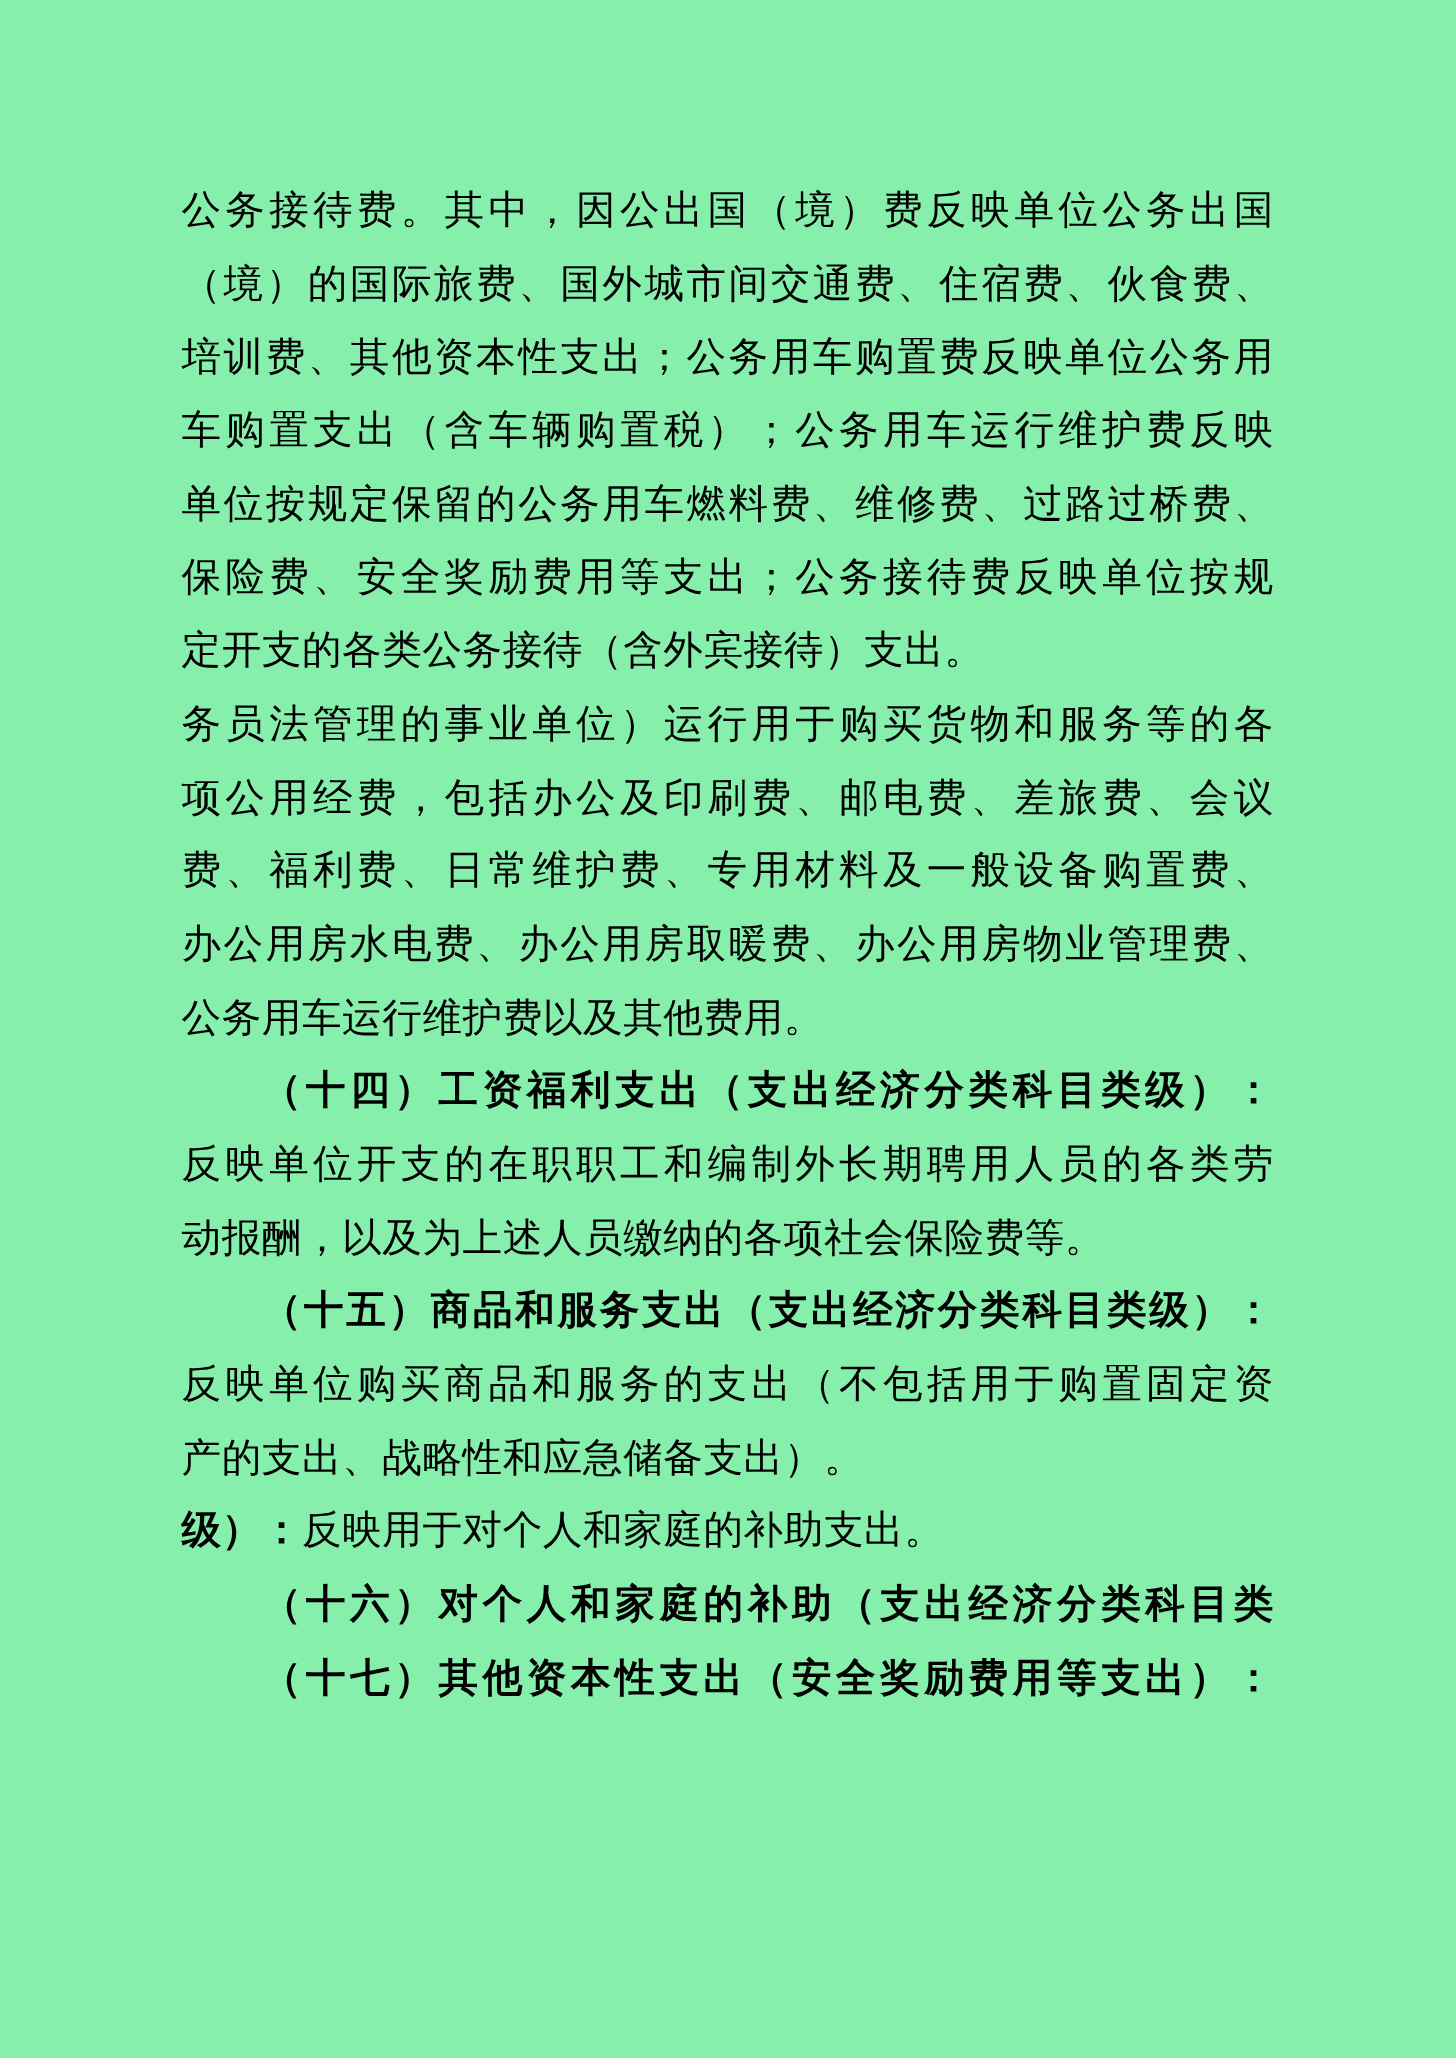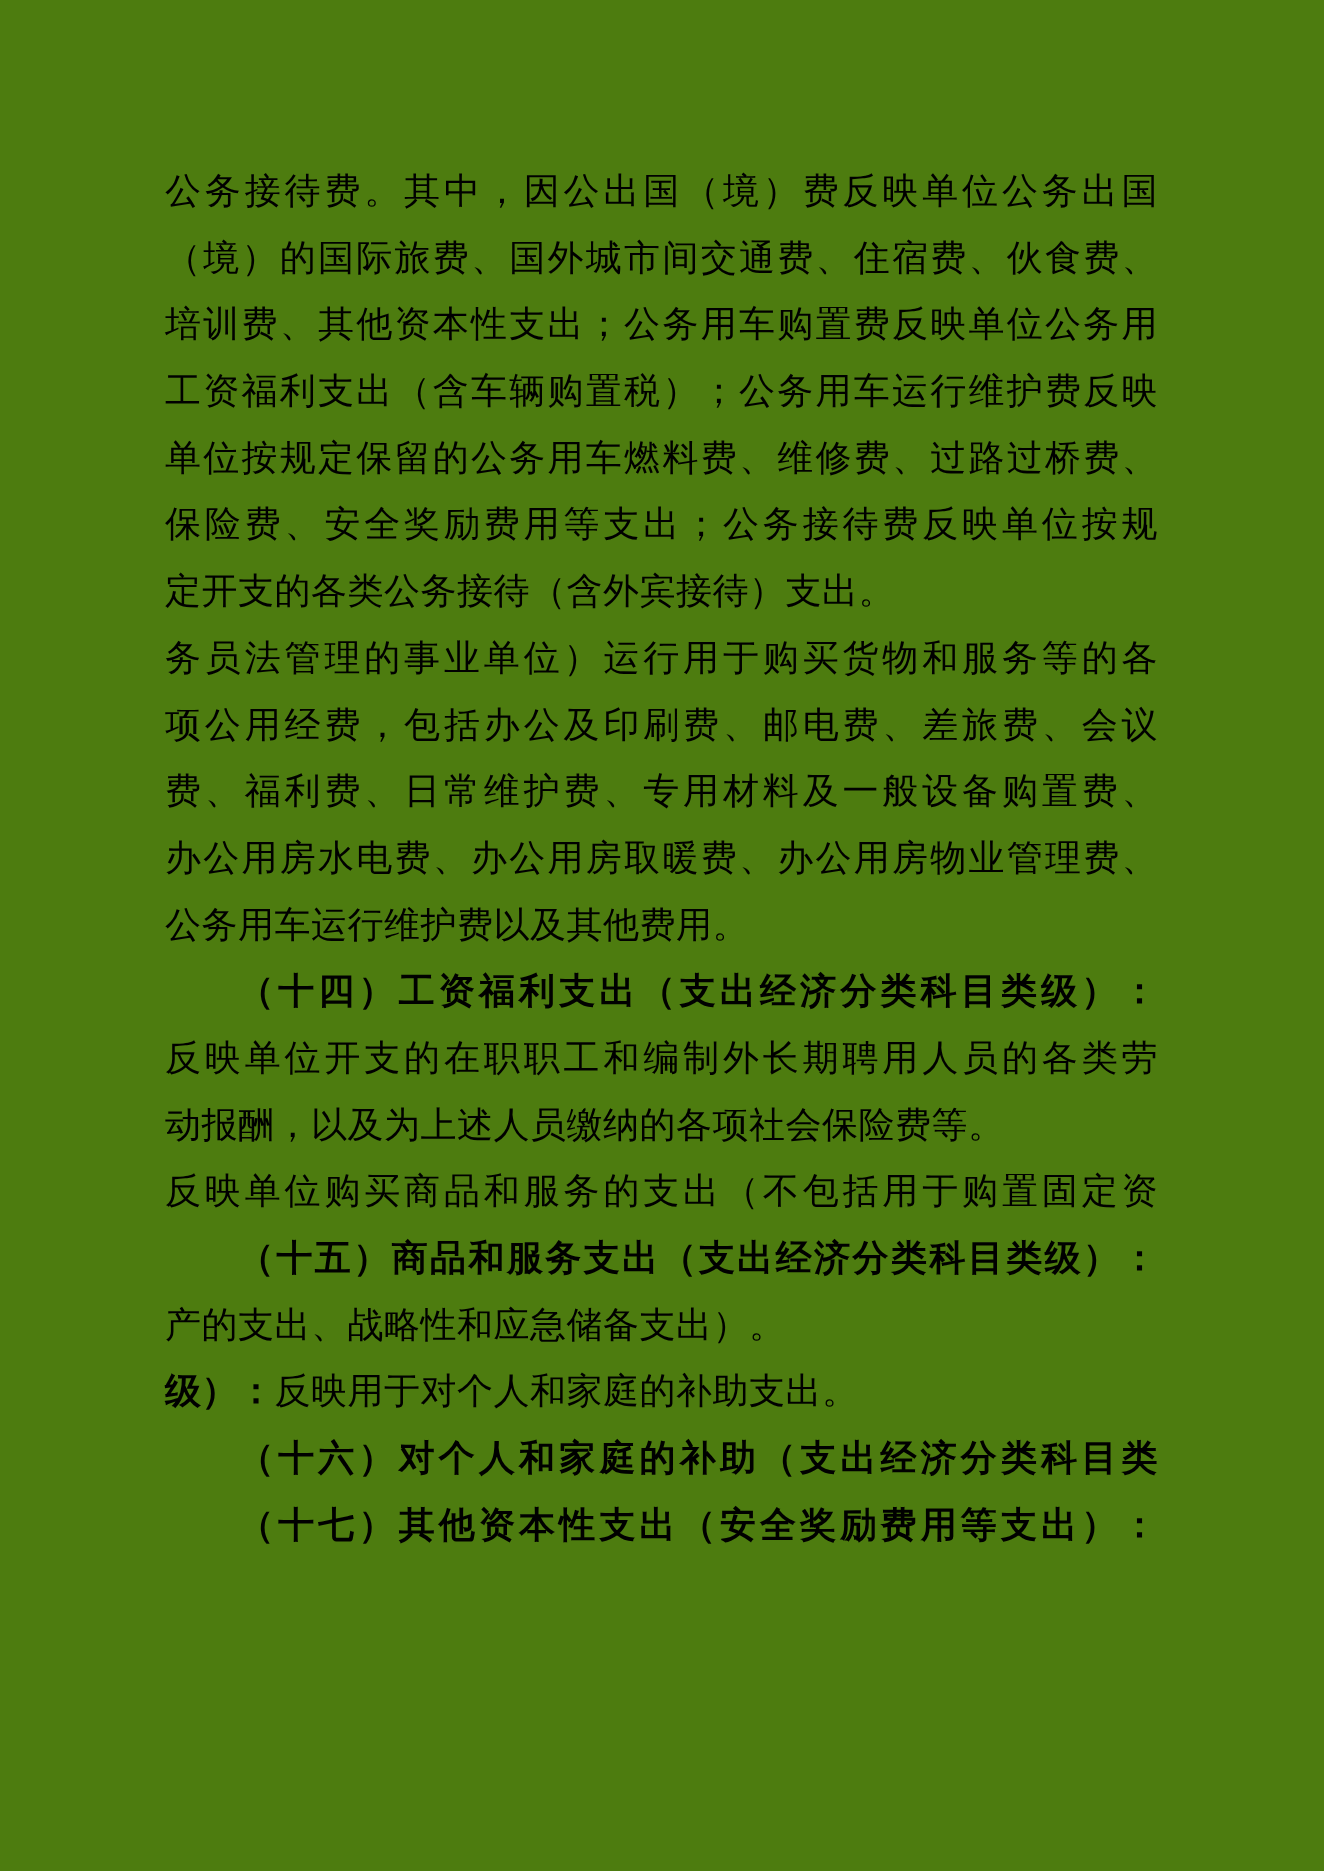--- a/index.html
+++ b/index.html
@@ -1,20 +1,20 @@
 <!DOCTYPE html>
 <html><head>
 <meta charset="utf-8">
 <style>
   html, body { margin: 0; padding: 0; background: #ffffff; }
   .page {
     position: relative;
     width: 1324px;
     height: 1871px;
-    background: #4d7c0f;
+    background: #86efac;
     color: #000000;
     font-family: "Liberation Serif", serif;
     overflow: hidden;
   }
   .text-column {
     position: absolute;
     left: 165px;
     top: 158px;
     width: 993px;
   }
@@ -39,32 +39,32 @@
   }
 </style>
 </head>
 <body>
 
 <div class="page">
   <div class="text-column" id="text-column">
       <div class="line just"><span>公务接待费。其中，因公出国（境）费反映单位公务出国</span></div>
       <div class="line just"><span>（境）的国际旅费、国外城市间交通费、住宿费、伙食费、</span></div>
       <div class="line just"><span>培训费、其他资本性支出；公务用车购置费反映单位公务用</span></div>
-      <div class="line just"><span>工资福利支出（含车辆购置税）；公务用车运行维护费反映</span></div>
+      <div class="line just"><span>车购置支出（含车辆购置税）；公务用车运行维护费反映</span></div>
       <div class="line just"><span>单位按规定保留的公务用车燃料费、维修费、过路过桥费、</span></div>
       <div class="line just"><span>保险费、安全奖励费用等支出；公务接待费反映单位按规</span></div>
       <div class="line"><span>定开支的各类公务接待（含外宾接待）支出。</span></div>
       <div class="line just"><span>务员法管理的事业单位）运行用于购买货物和服务等的各</span></div>
       <div class="line just"><span>项公用经费，包括办公及印刷费、邮电费、差旅费、会议</span></div>
       <div class="line just"><span>费、福利费、日常维护费、专用材料及一般设备购置费、</span></div>
       <div class="line just"><span>办公用房水电费、办公用房取暖费、办公用房物业管理费、</span></div>
       <div class="line"><span>公务用车运行维护费以及其他费用。</span></div>
       <div class="line just ind"><span class="bold">（十四）工资福利支出（支出经济分类科目类级）：</span></div>
       <div class="line just"><span>反映单位开支的在职职工和编制外长期聘用人员的各类劳</span></div>
       <div class="line"><span>动报酬，以及为上述人员缴纳的各项社会保险费等。</span></div>
+      <div class="line just ind"><span class="bold">（十五）商品和服务支出（支出经济分类科目类级）：</span></div>
       <div class="line just"><span>反映单位购买商品和服务的支出（不包括用于购置固定资</span></div>
-      <div class="line just ind"><span class="bold">（十五）商品和服务支出（支出经济分类科目类级）：</span></div>
       <div class="line"><span>产的支出、战略性和应急储备支出）。</span></div>
       <div class="line"><span class="bold">级）：</span><span>反映用于对个人和家庭的补助支出。</span></div>
       <div class="line just ind"><span class="bold">（十六）对个人和家庭的补助（支出经济分类科目类</span></div>
       <div class="line just ind"><span class="bold">（十七）其他资本性支出（安全奖励费用等支出）：</span></div>
     </div>
 </div>
 
 </body></html>

